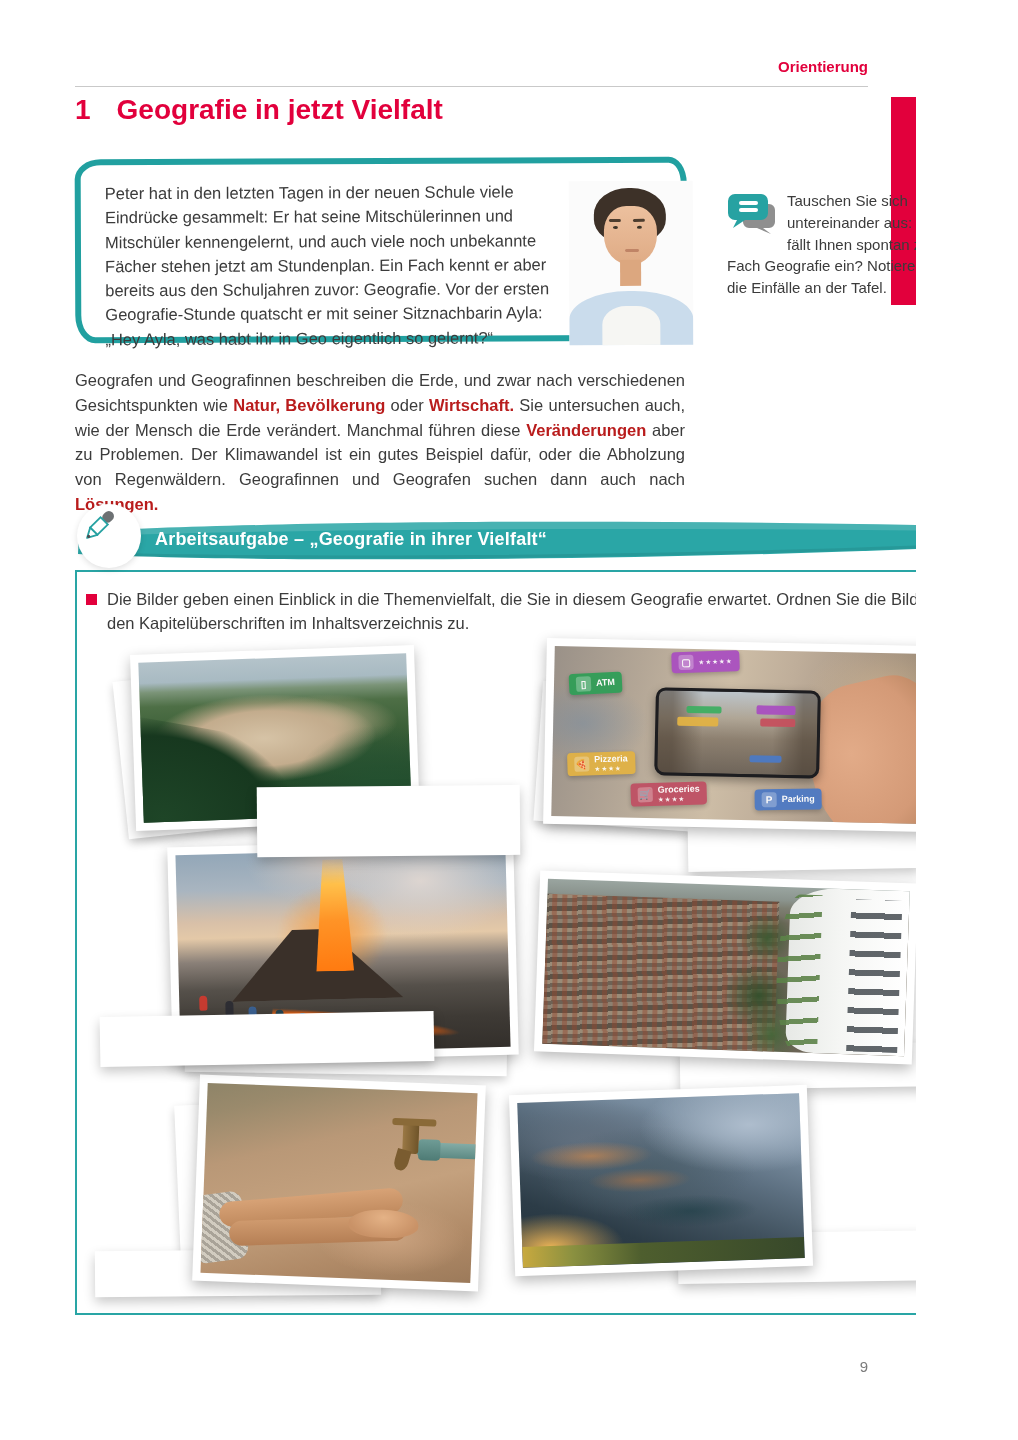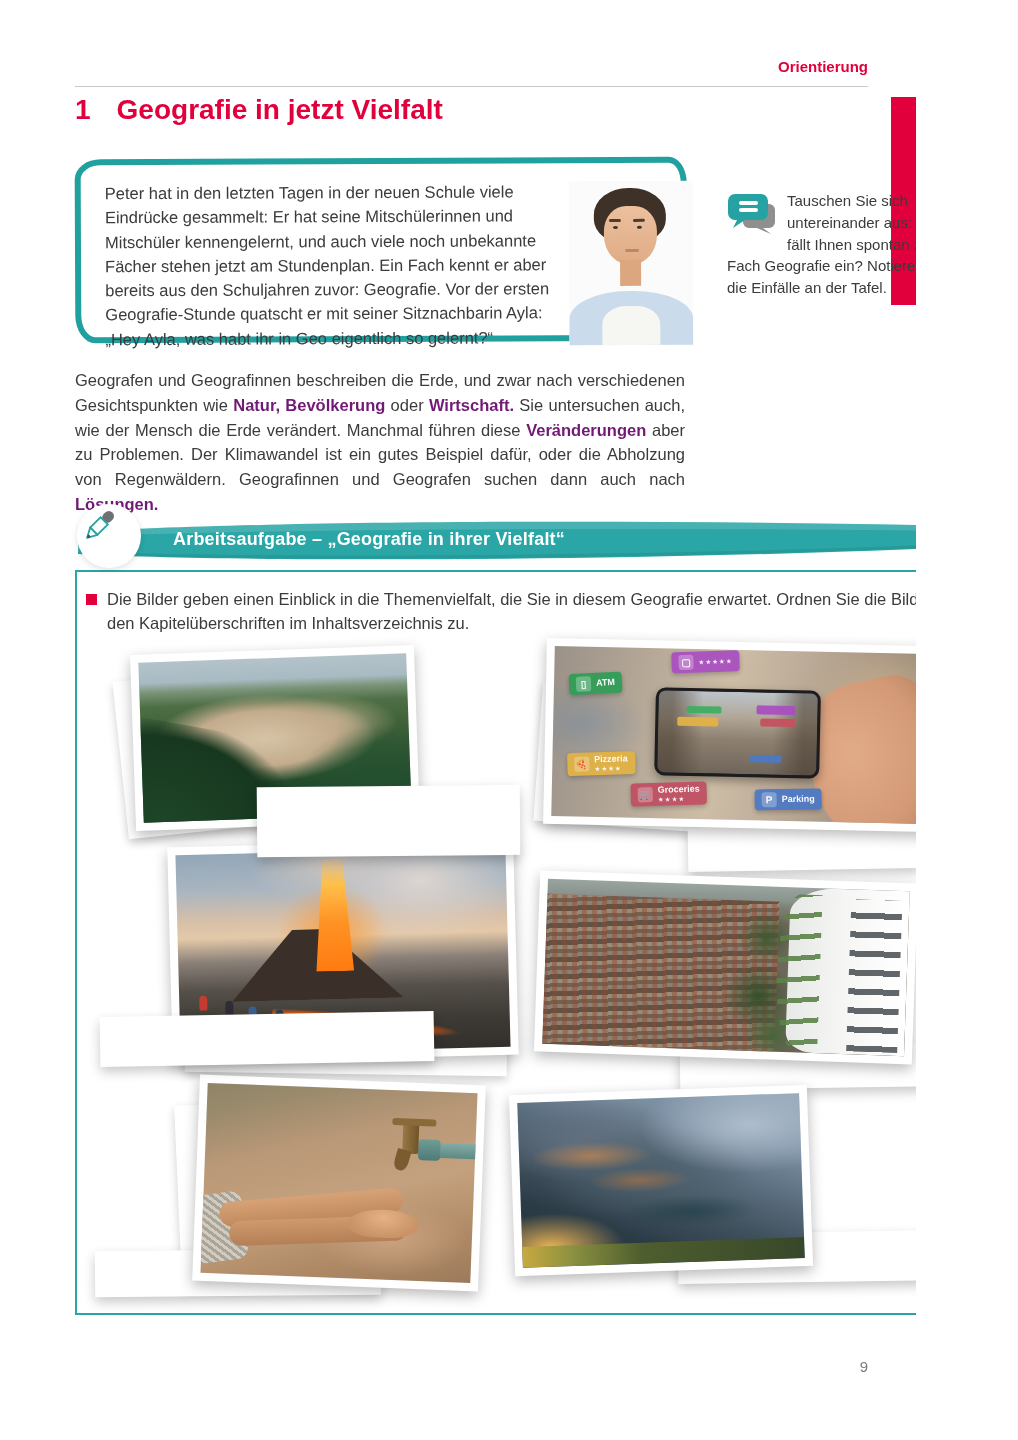--- a/index.html
+++ b/index.html
@@ -30,27 +30,27 @@
   .p-neck{position:absolute; top:48%; left:41%; width:17%; height:16%; background:#dca77f;}
   .p-shirt{position:absolute; bottom:-3%; left:0; width:100%; height:36%; background:#cadcec; border-radius:48% 48% 0 0;}
   .p-tee{position:absolute; bottom:-3%; left:27%; width:46%; height:27%; background:#f6f6f3; border-radius:42% 42% 0 0;}
 
   
   .margin-note{position:absolute; left:727px; top:190px; width:244px; font-size:15px; line-height:1.45; color:#3b3b3b;}
   .speech-icon{float:left; width:52px; height:42px; margin:2px 8px 2px 0;}
 
   
   .body-par{position:absolute; left:75px; top:368px; width:610px; margin:0; font-size:16.5px; line-height:1.5; color:#3b3b3b; text-align:justify;}
-  .body-par strong{color:#701a75;}
+  .body-par strong{color:#b91c1c;}
 
   
   .task-box{position:absolute; left:75px; top:570px; width:895px; height:745px; box-sizing:border-box; border:2px solid #29a5a5; background:#fff;}
   .banner{position:absolute; left:75px; top:516px; width:895px; height:48px; z-index:5;}
   .banner svg{position:absolute; left:0; top:0;}
-  .banner-title{position:absolute; left:98px; top:13px; color:#fff; font-size:18px; font-weight:bold; letter-spacing:.2px;}
+  .banner-title{position:absolute; left:80px; top:13px; color:#fff; font-size:18px; font-weight:bold; letter-spacing:.2px;}
   .pencil-circle{position:absolute; left:2px; top:-12px; width:64px; height:64px; border-radius:50%; background:#fff; box-shadow:0 2px 6px rgba(0,0,0,.12); display:flex; align-items:center; justify-content:center;}
   .task-instruction{position:absolute; left:86px; top:588px; width:872px; display:flex; gap:10px; font-size:16.5px; line-height:1.45; z-index:4;}
   .task-bullet{flex:0 0 auto; width:11px; height:11px; margin-top:6px; background:#e2003c;}
 
   
   .polaroid{position:absolute; background:#fff; padding:8px; box-shadow:0 5px 14px rgba(0,0,0,.28); z-index:3;}
   .polaroid .ph{position:relative; overflow:hidden; width:100%; height:100%;}
   .backsheet{position:absolute; background:#fff; box-shadow:0 4px 10px rgba(0,0,0,.2); z-index:1;}
   .card{position:absolute; background:#fff; box-shadow:0 5px 12px rgba(0,0,0,.22); z-index:2;}
 

